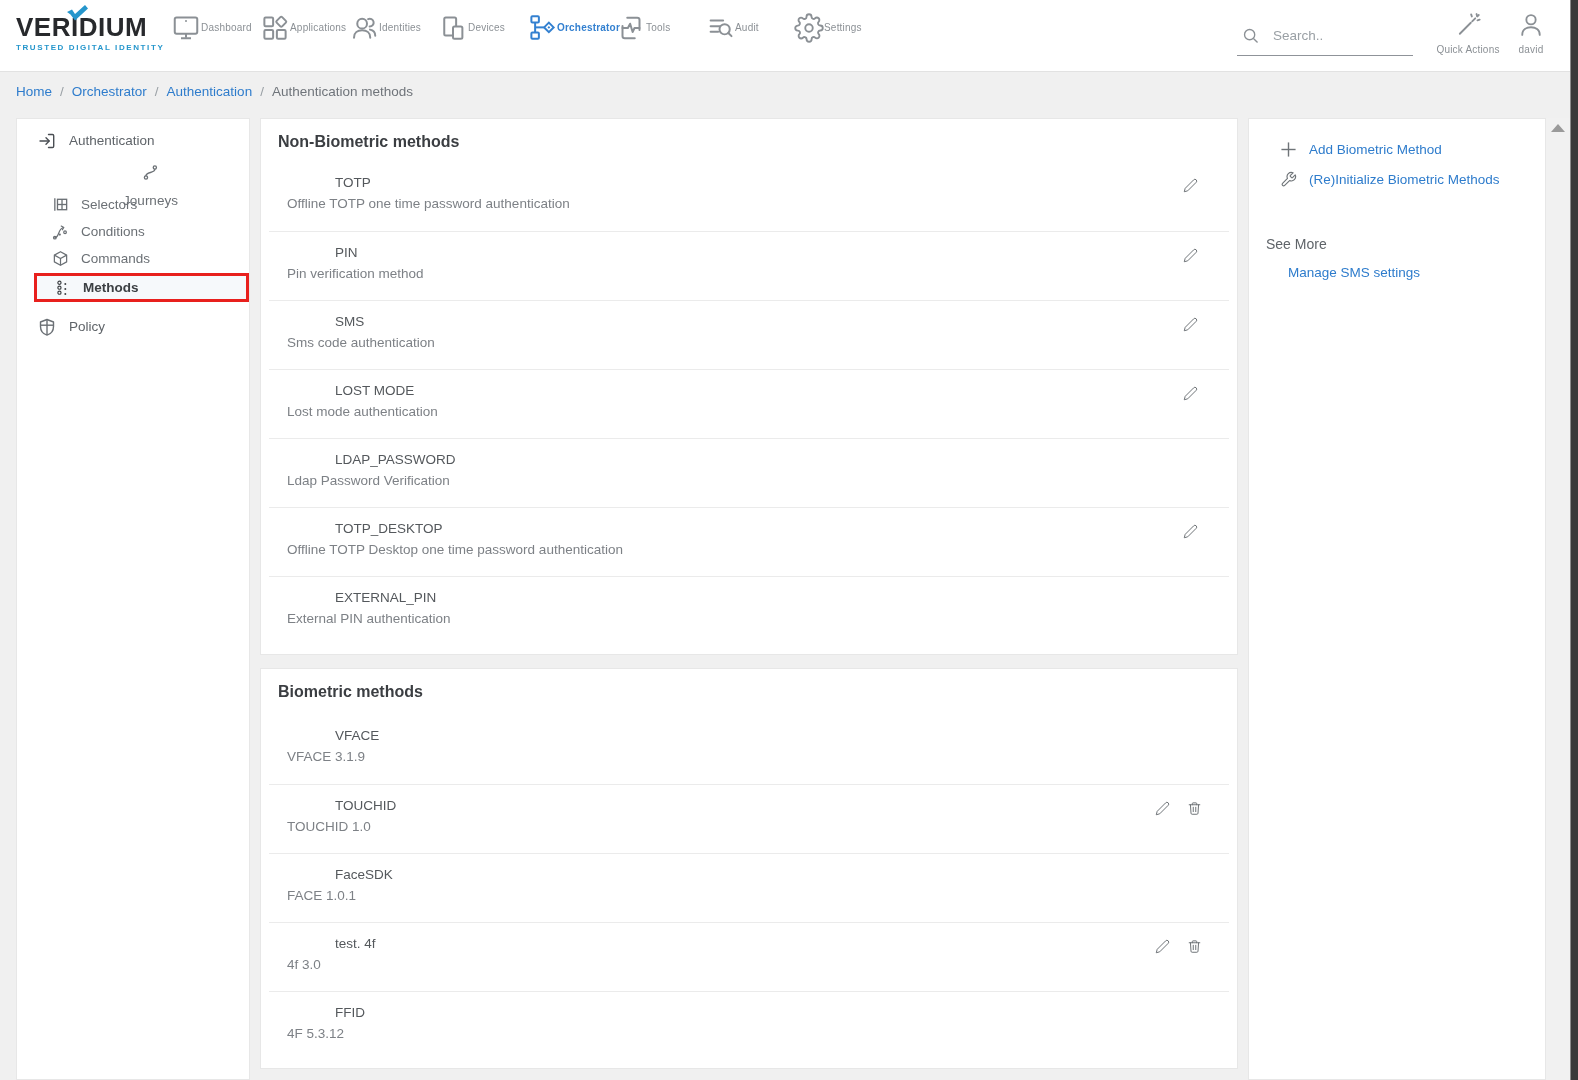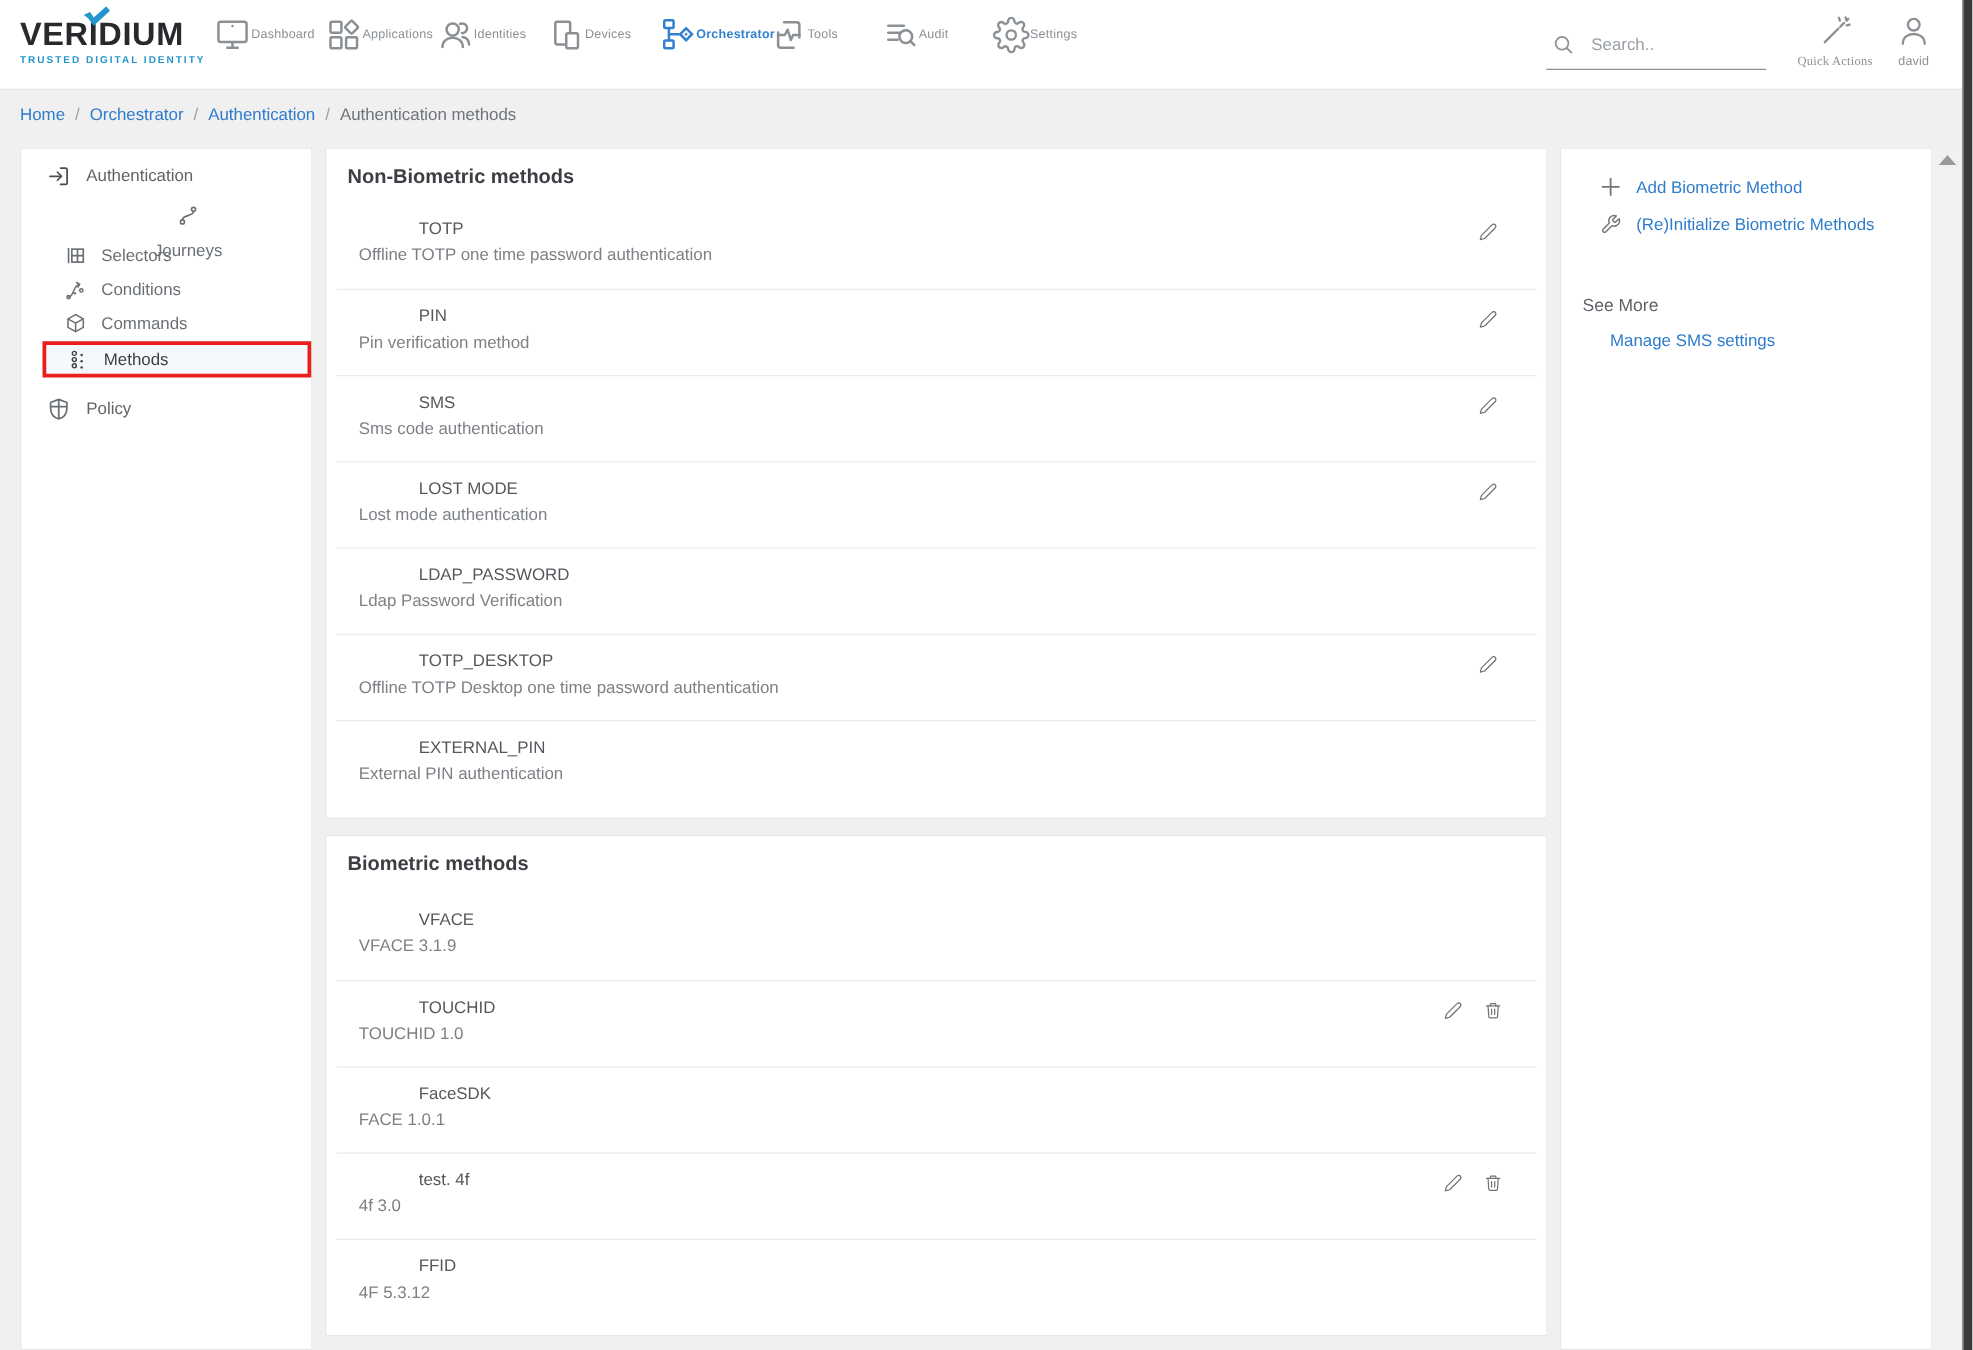--- a/index.html
+++ b/index.html
@@ -36,21 +36,21 @@
     position:absolute; left:1237px; top:22px; width:176px; height:34px;
     border-bottom:1px solid #8f9399; display:flex; align-items:center; gap:12px; padding:0 2px 6px 4px;
   }
   .search-input {
     border:none; outline:none; width:130px; font-size:13.5px; color:#6b7075; background:transparent;
     font-family:"Liberation Sans", sans-serif;
   }
   .search-input::placeholder { color:#9aa0a5; }
   .hdr-action { position:absolute; top:11px; display:flex; flex-direction:column; align-items:center; cursor:pointer; }
   .hdr-action .nav-label { margin-top:5px; }
-  .qa { left:1436px; width:64px;font-family:Liberation Serif, serif; }
+  .qa { left:1436px; width:64px; }
   .usr { left:1505px; width:52px; }
 
   
   .breadcrumb {
     position:absolute; left:16px; top:84px; font-size:13.5px; color:#9aa0a5;
     display:flex; gap:8px; align-items:center;
   }
   .crumb-link { color:#2e7ccc; cursor:pointer; text-decoration:none; }
   .crumb-cur { color:#6f747a; }
 
@@ -66,21 +66,21 @@
     height:33px; display:flex; align-items:center; gap:13px; padding-left:21px;
     font-size:13.5px; color:#5f6469; cursor:pointer;
   }
   .side-child {
     height:27px; display:flex; align-items:center; gap:12px; padding-left:35px;
     font-size:13.5px; color:#6b7075; cursor:pointer;
   }
   .side-child.active {
     height:29px; margin:1px 0 3px 17px; padding-left:18px;
     border:3px solid #e8201d; background:#f6f9fb;
-    font-weight:normal; color:#3c4043;
+    font-weight:bold; color:#3c4043;
   }
   .side-root.policy { margin-top:8px; }
 
   
   .card-title {
     padding:14px 0 0 17px; font-size:16px; font-weight:bold; color:#3b3e42; height:43px;
   }
   .bio-card .card-title { height:46px; }
   .mrow { position:relative; height:69px; margin:0 8px; padding:13px 0 0 18px; }
   .mrow + .mrow { border-top:1px solid #ebebeb; }

